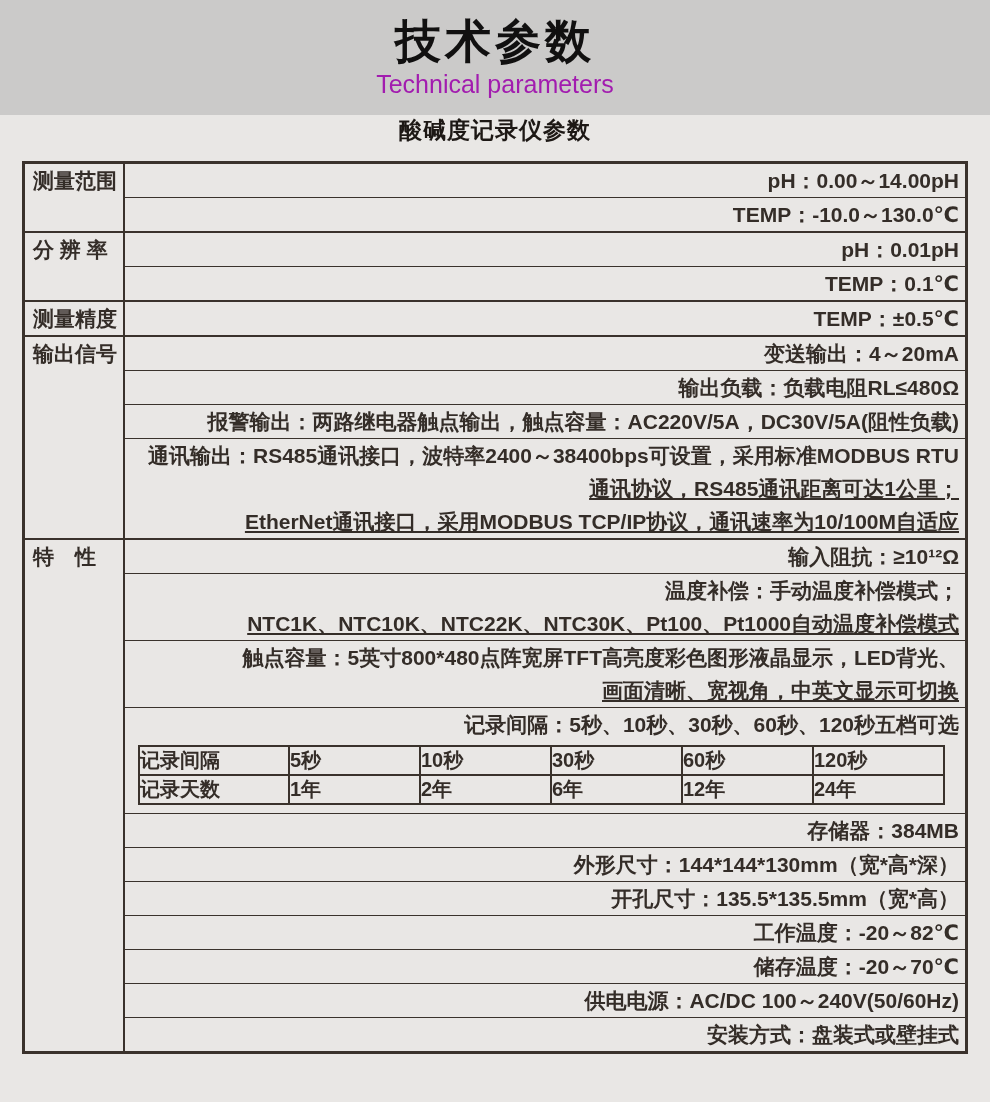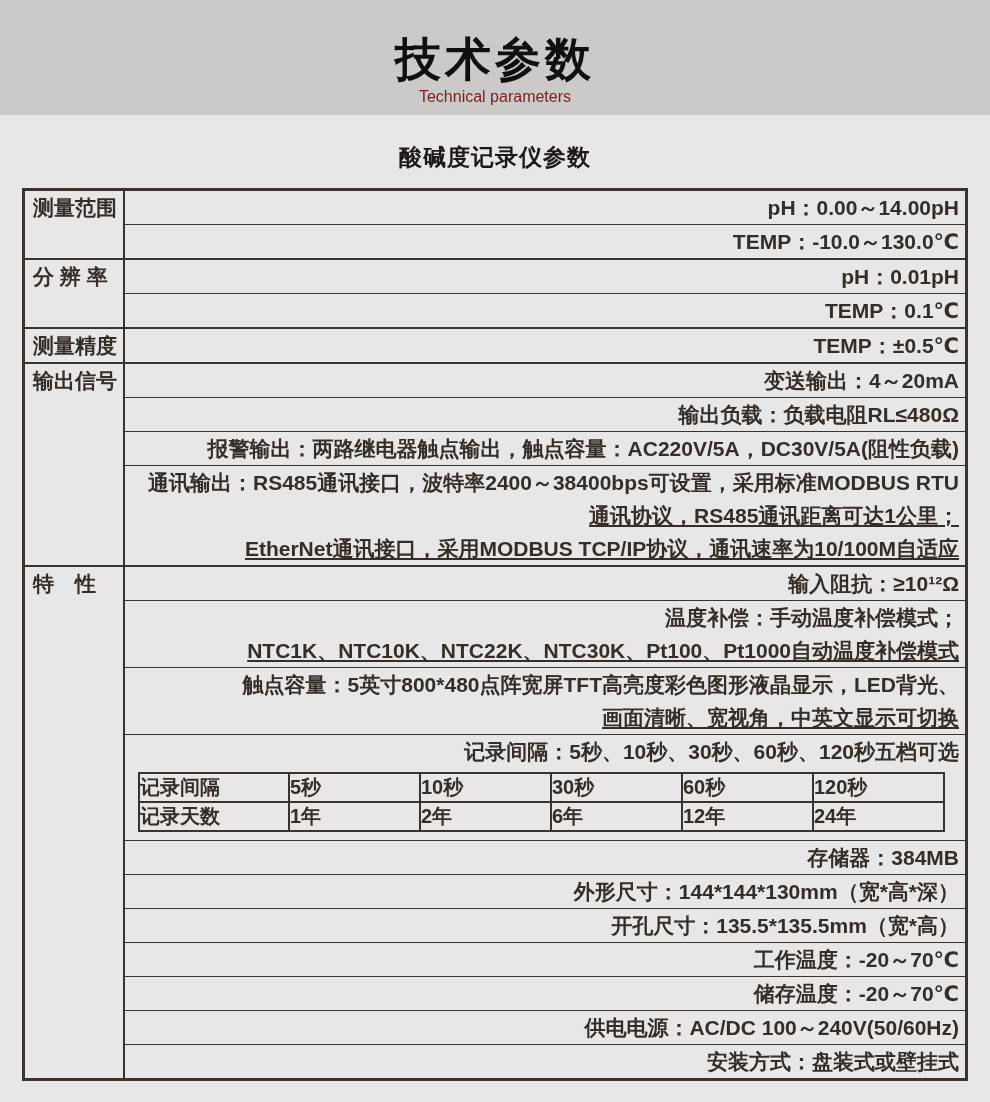--- a/index.html
+++ b/index.html
@@ -15,37 +15,36 @@
     overflow: hidden;
   }
   
   .banner {
     width: 100%;
     height: 115px;
     background: #cbcac9;
     text-align: center;
   }
   .banner-title {
-    padding-top: 32px;
+    padding-top: 14px;
     font-size: 46px;
     font-weight: 700;
     letter-spacing: 4px;
     color: #111010;
     line-height: 1.2;
     text-align: center;
   }
   .banner-subtitle {
-    font-size: 16px;
+    font-size: 25px;
     font-weight: 400;
-    color: #7f1d1d;
+    color: #a21caf;
     margin-top: 1px;
   }
   
   .section-title {
-    margin-top: 27px;
     text-align: center;
     font-size: 23px;
     font-weight: 700;
     color: #1d1815;
     letter-spacing: 1px;
   }
   
   .spec-table {
     margin: 15px 22px 0 22px;
     border: 3px solid #3a322c;
@@ -199,21 +198,21 @@
       <div class="row">
         <div class="line">存储器：384MB</div>
       </div>
       <div class="row">
         <div class="line">外形尺寸：144*144*130mm（宽*高*深）</div>
       </div>
       <div class="row">
         <div class="line">开孔尺寸：135.5*135.5mm（宽*高）</div>
       </div>
       <div class="row">
-        <div class="line">工作温度：-20～70℃</div>
+        <div class="line">工作温度：-20～82℃</div>
       </div>
       <div class="row">
         <div class="line">储存温度：-20～70℃</div>
       </div>
       <div class="row">
         <div class="line">供电电源：AC/DC 100～240V(50/60Hz)</div>
       </div>
       <div class="row">
         <div class="line">安装方式：盘装式或壁挂式</div>
       </div>

